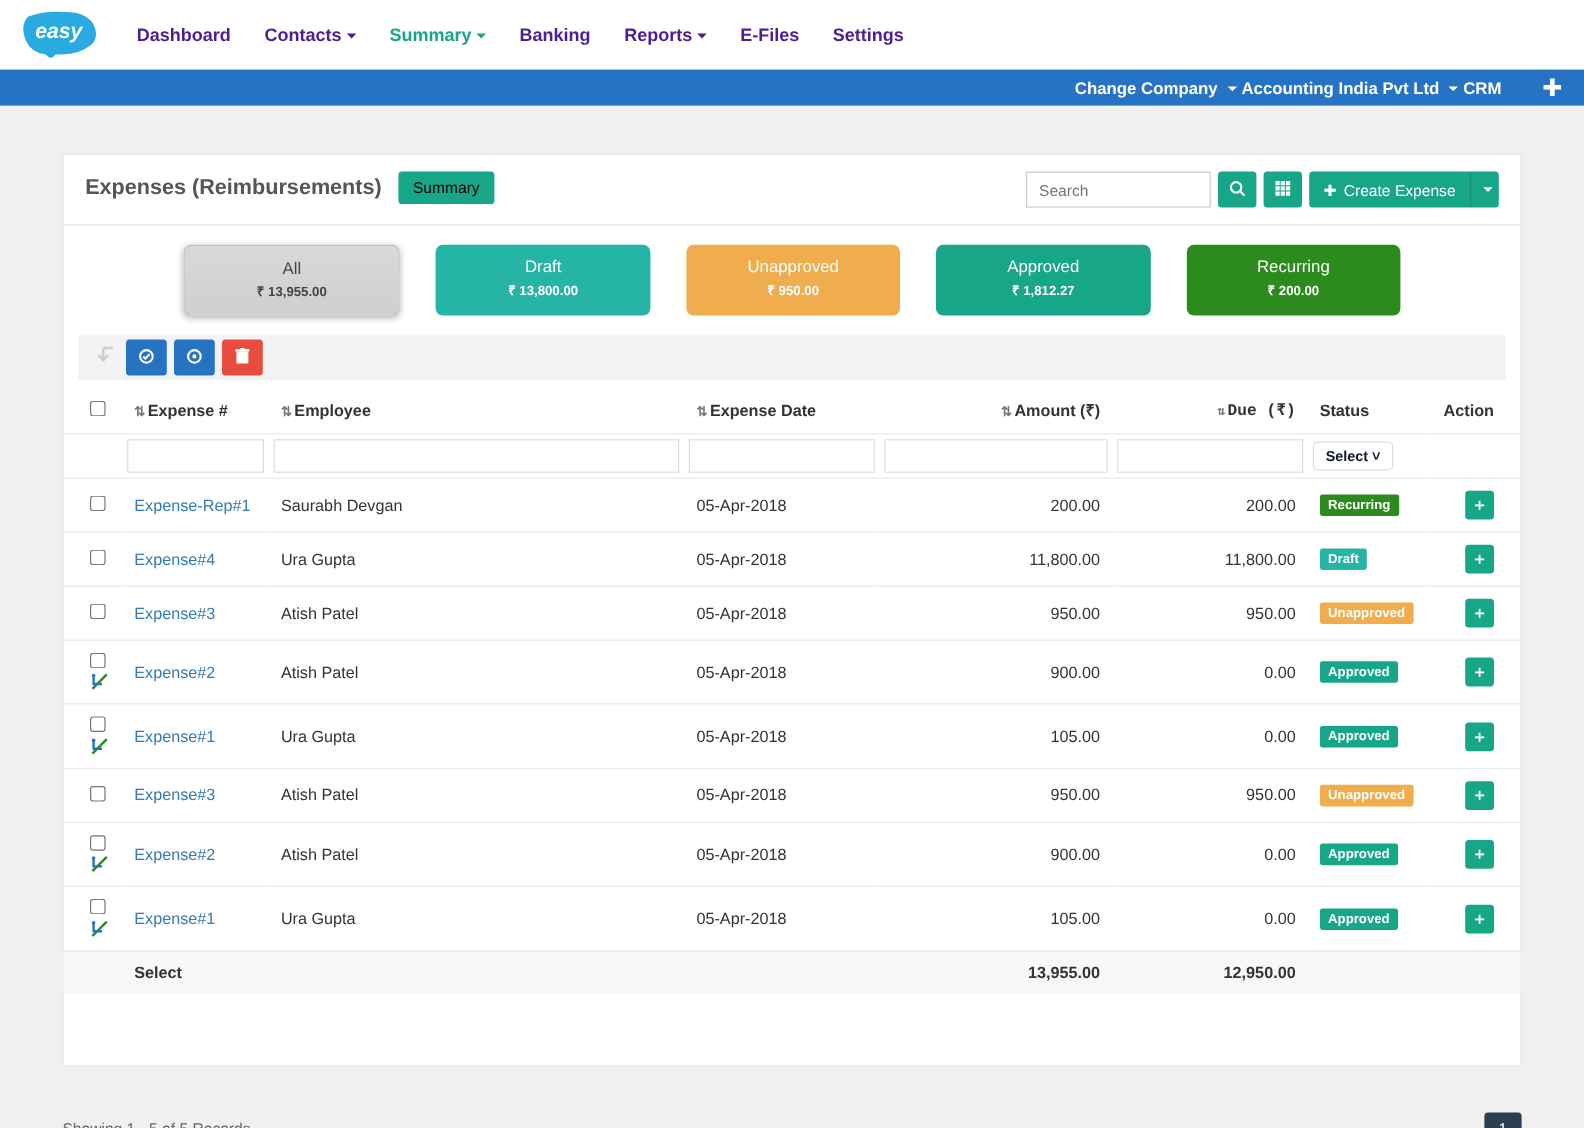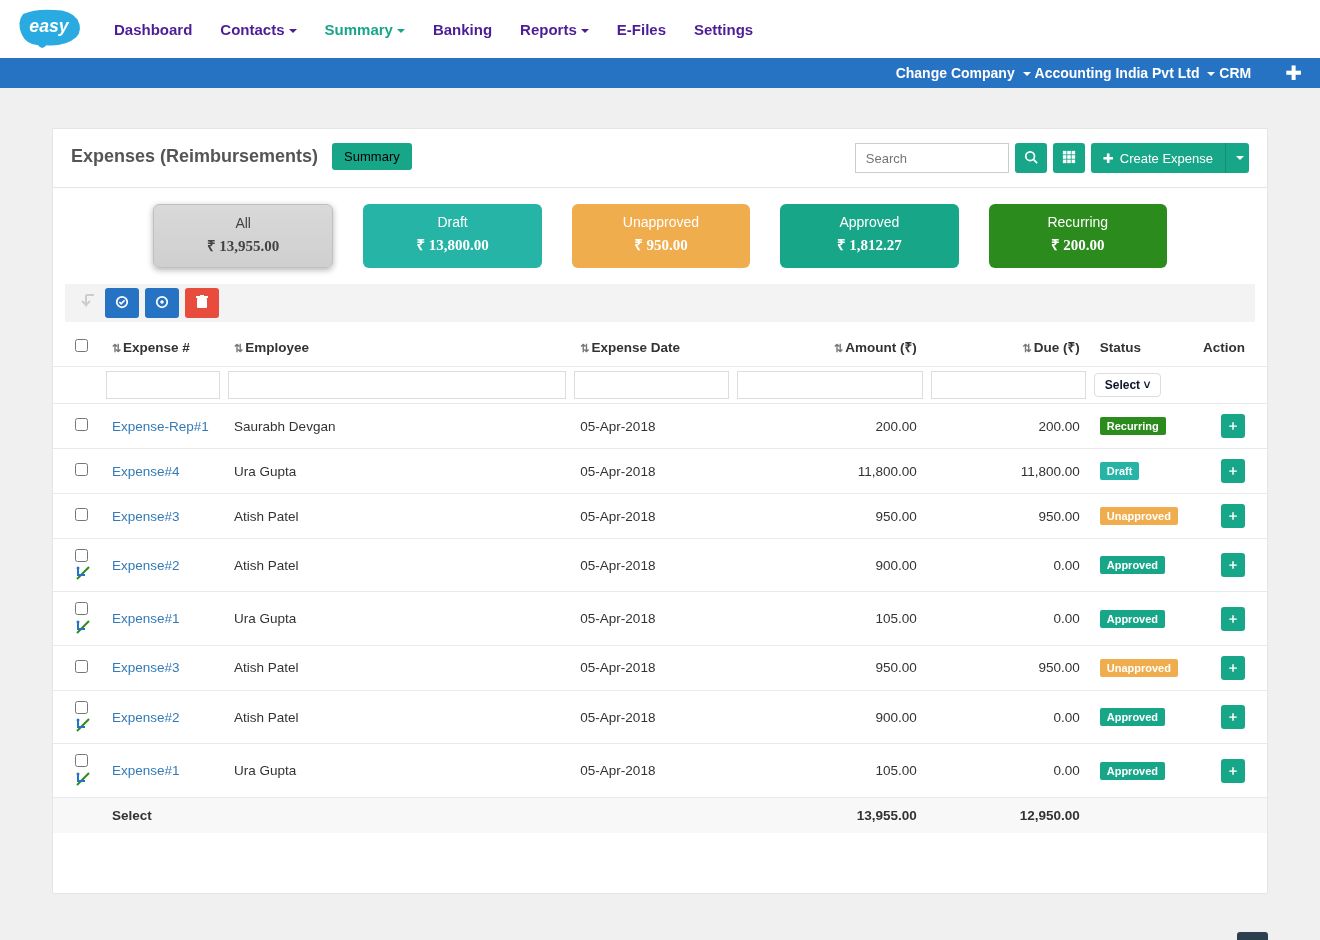--- a/index.html
+++ b/index.html
@@ -157,21 +157,21 @@
     flex: 1;
     border-radius: 6px;
     text-align: center;
     padding: 10px 0 12px;
     cursor: pointer;
     color: #fff;
     font-weight: bold;
     max-width: 190px;
   }
   .tab-box .tab-label { font-size: 14px; font-weight: normal; margin-bottom: 4px; }
-  .tab-box .tab-amount { font-size: 15px; font-family: Liberation Serif, serif; }
+  .tab-box .tab-amount { font-size: 11px; }
   .tab-all {
     background: linear-gradient(#d9d9d9, #cfcfcf);
     color: #444;
     border: 1px solid #c0c0c0;
     box-shadow: 0 2px 6px rgba(0,0,0,0.3);
   }
   .tab-all .tab-label { font-weight: normal; }
   .tab-all .tab-amount { font-weight: bold; }
   .tab-draft { background: #26b4a6; }
   .tab-unapproved { background: #f0ad4e; }
@@ -419,21 +419,21 @@
     </div>
 
     <table>
       <thead>
         <tr>
           <th class="col-check"><input type="checkbox" style=""></th>
           <th class="col-expno"><span class="sort">⇅</span><span>Expense #</span></th>
           <th class="col-emp"><span class="sort">⇅</span><span>Employee</span></th>
           <th class="col-date"><span class="sort">⇅</span><span>Expense Date</span></th>
           <th class="col-amount" style="text-align:right;"><span class="sort">⇅</span><span>Amount (₹)</span></th>
-          <th class="col-due" style="text-align:right;"><span class="sort">⇅</span><span>Due (₹)</span></th>
+          <th class="col-due" style="text-align:right;font-family:Liberation Mono, monospace;"><span class="sort">⇅</span><span>Due (₹)</span></th>
           <th class="col-status">Status</th>
           <th class="col-action">Action</th>
         </tr>
         <tr class="filter-row">
           <th class="col-check"></th>
           <th><input class="filter-input" style=""></th>
           <th><input class="filter-input" style=""></th>
           <th><input class="filter-input" style=""></th>
           <th><input class="filter-input" style=""></th>
           <th><input class="filter-input" style=""></th>

